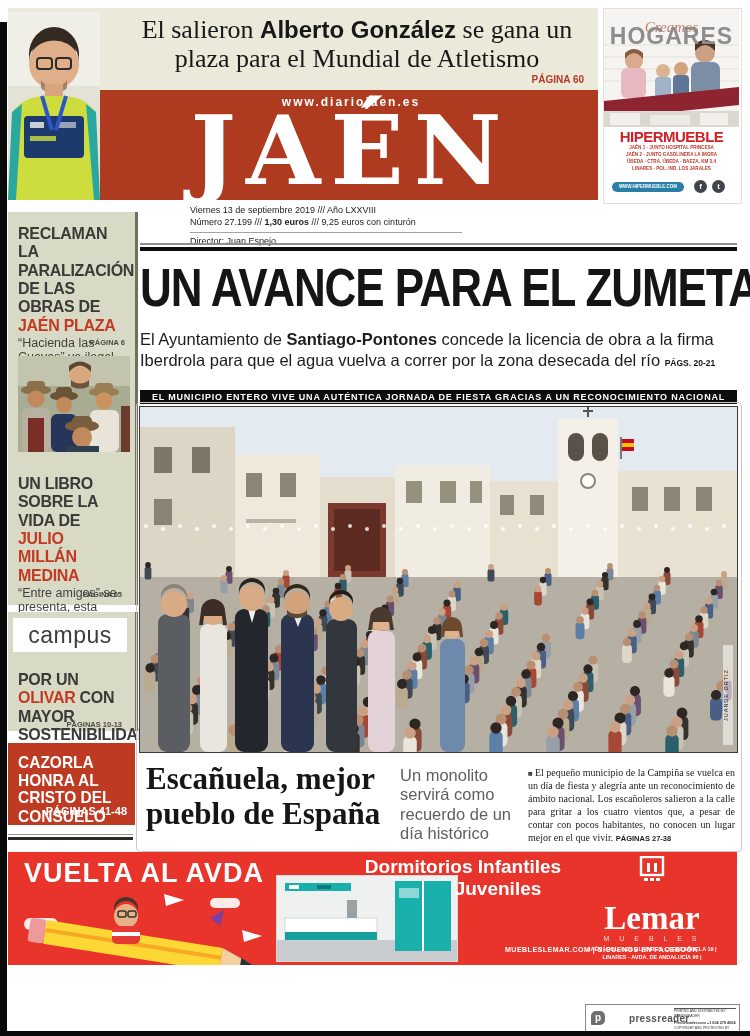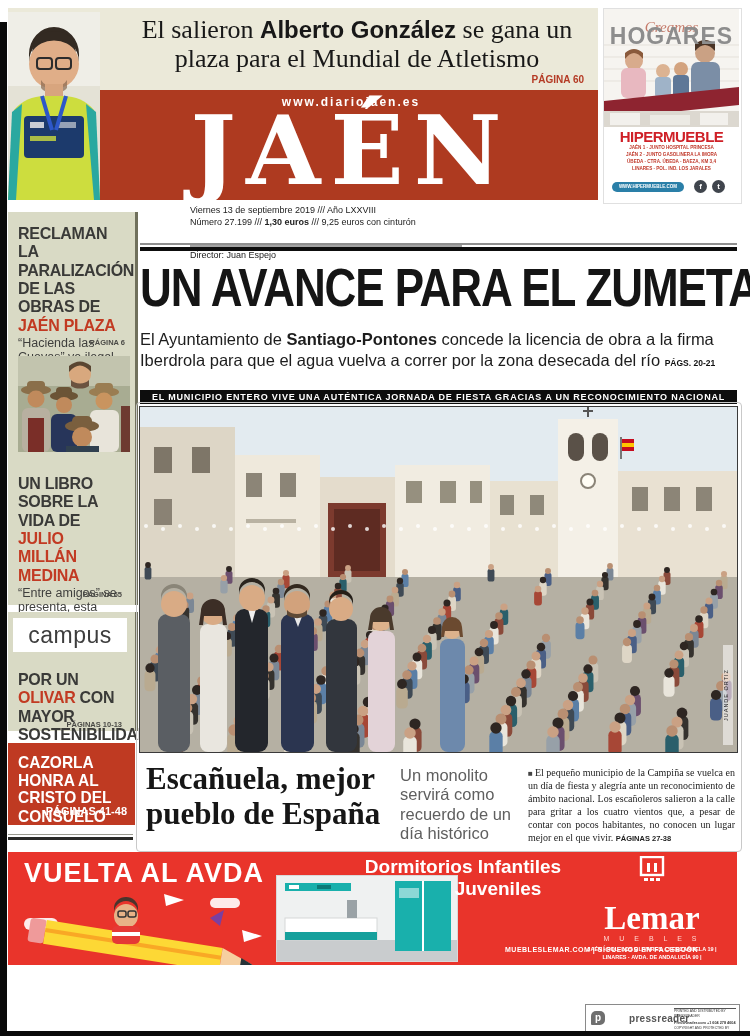--- a/index.html
+++ b/index.html
@@ -18,21 +18,21 @@
   .banner-bold{font-family:"Liberation Sans",sans-serif;font-weight:bold;font-size:24px;}
   .banner-page{position:absolute;right:14px;bottom:5px;font-size:10px;font-weight:bold;color:#b43a24;text-align:center;}
 
   
   .masthead{left:8px;top:90px;width:590px;height:110px;background:#ae3a20;}
   .masthead-inner{position:absolute;left:100px;top:0;width:486px;text-align:center;}
   .site{margin-top:5px;font-size:12px;font-weight:bold;letter-spacing:2px;color:#fff;}
   .logo{margin-top:-6px;font-family:"DejaVu Serif",serif;font-weight:bold;font-size:96px;
         letter-spacing:10px;color:#ffffff;line-height:1.0;}
   .dateline{left:190px;top:204px;width:330px;font-size:9px;color:#222;line-height:1.35;}
-  .dateline .u{display:block;border-bottom:3px solid #a3a3a3;width:272px;padding-bottom:16px;}
+  .dateline .u{display:block;border-bottom:1px solid #a3a3a3;width:272px;padding-bottom:4px;}
   .dateline b{font-weight:bold;}
   .director{margin-top:2px;}
 
   
   .ad-hiper{left:603px;top:8px;width:137px;height:194px;background:#fff;border:1px solid #e0e0e0;}
   .hiper-photo{position:absolute;left:0;top:0;width:135px;height:118px;}
   .hiper-script{position:absolute;left:0;top:10px;width:135px;text-align:center;
       font-family:"Liberation Serif",serif;font-style:italic;font-size:15px;color:#c57a6a;}
   .hiper-hogares{position:absolute;left:0;top:14px;width:135px;text-align:center;
       font-size:23px;font-weight:bold;letter-spacing:1px;color:#8d8d8d;}

